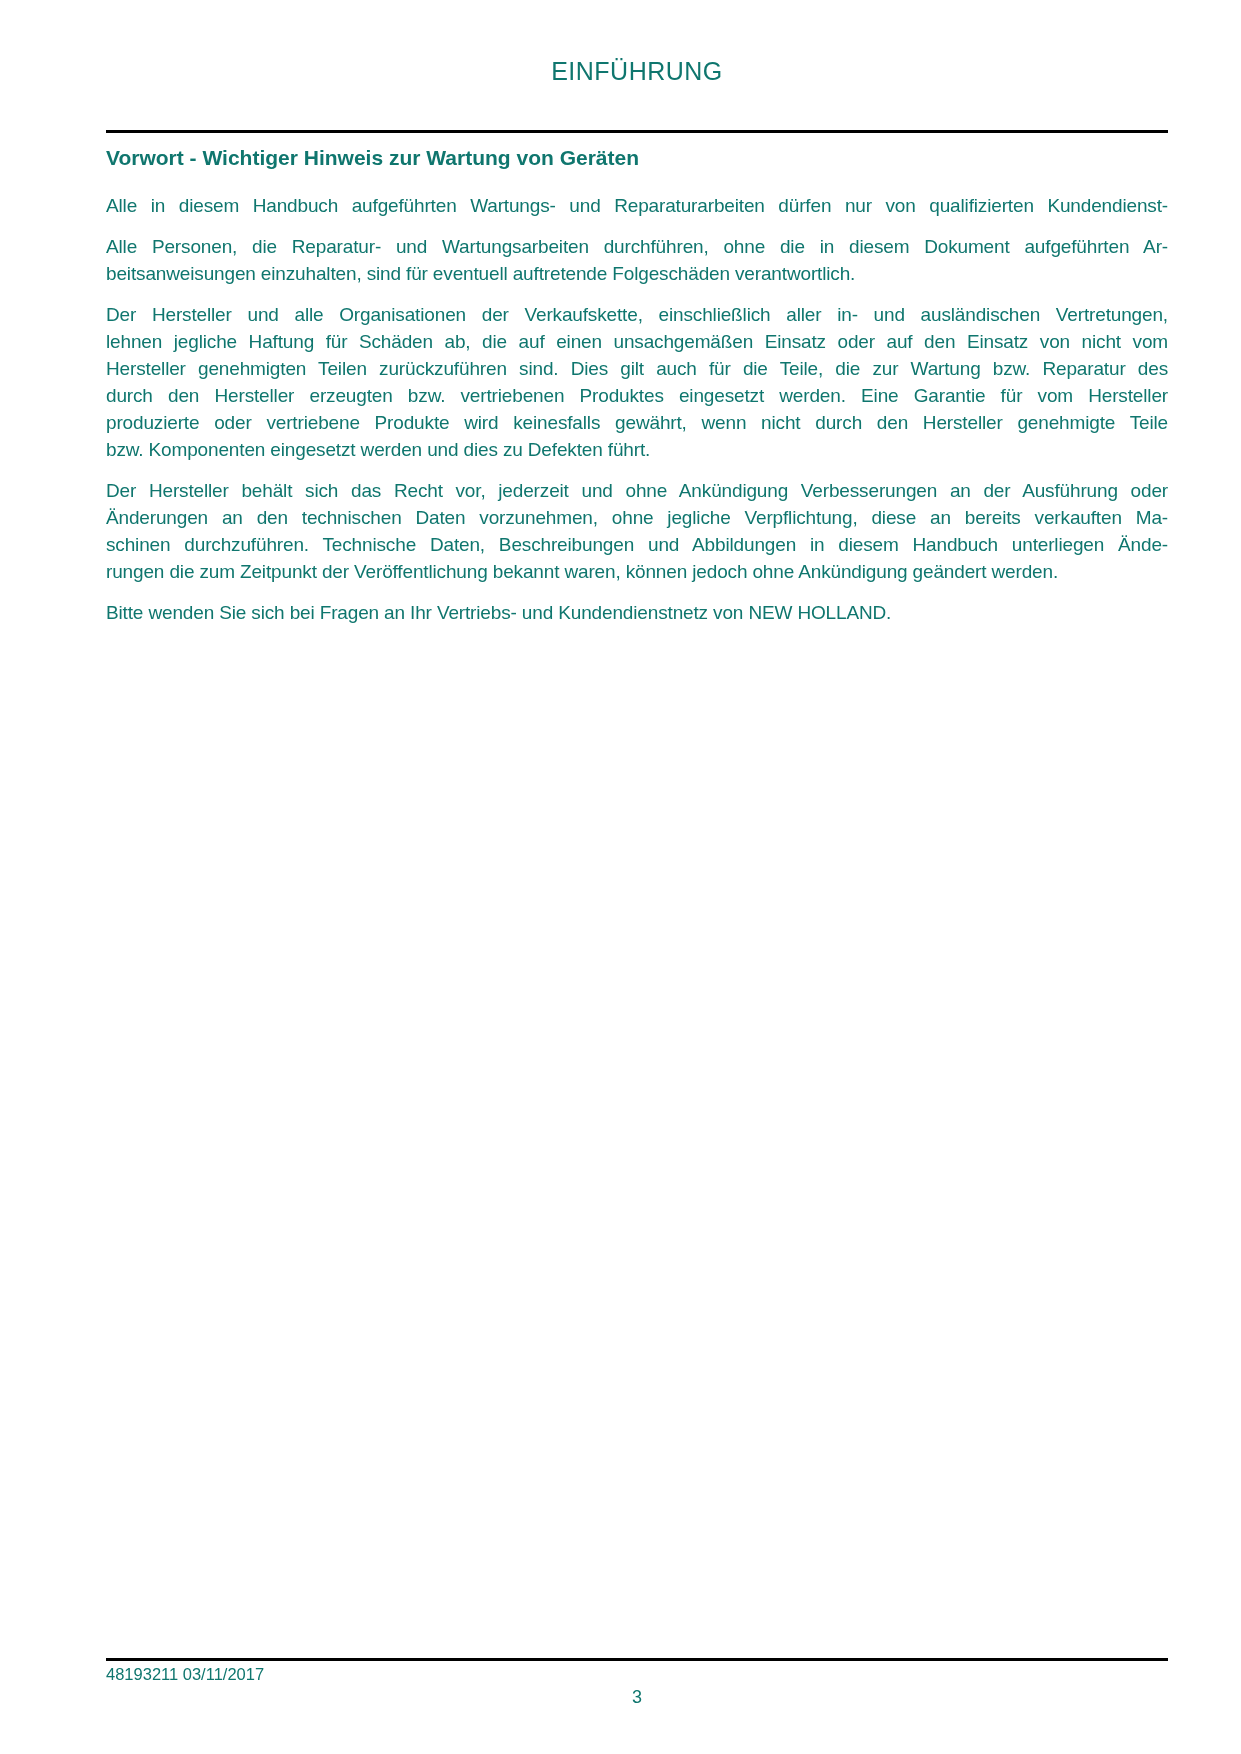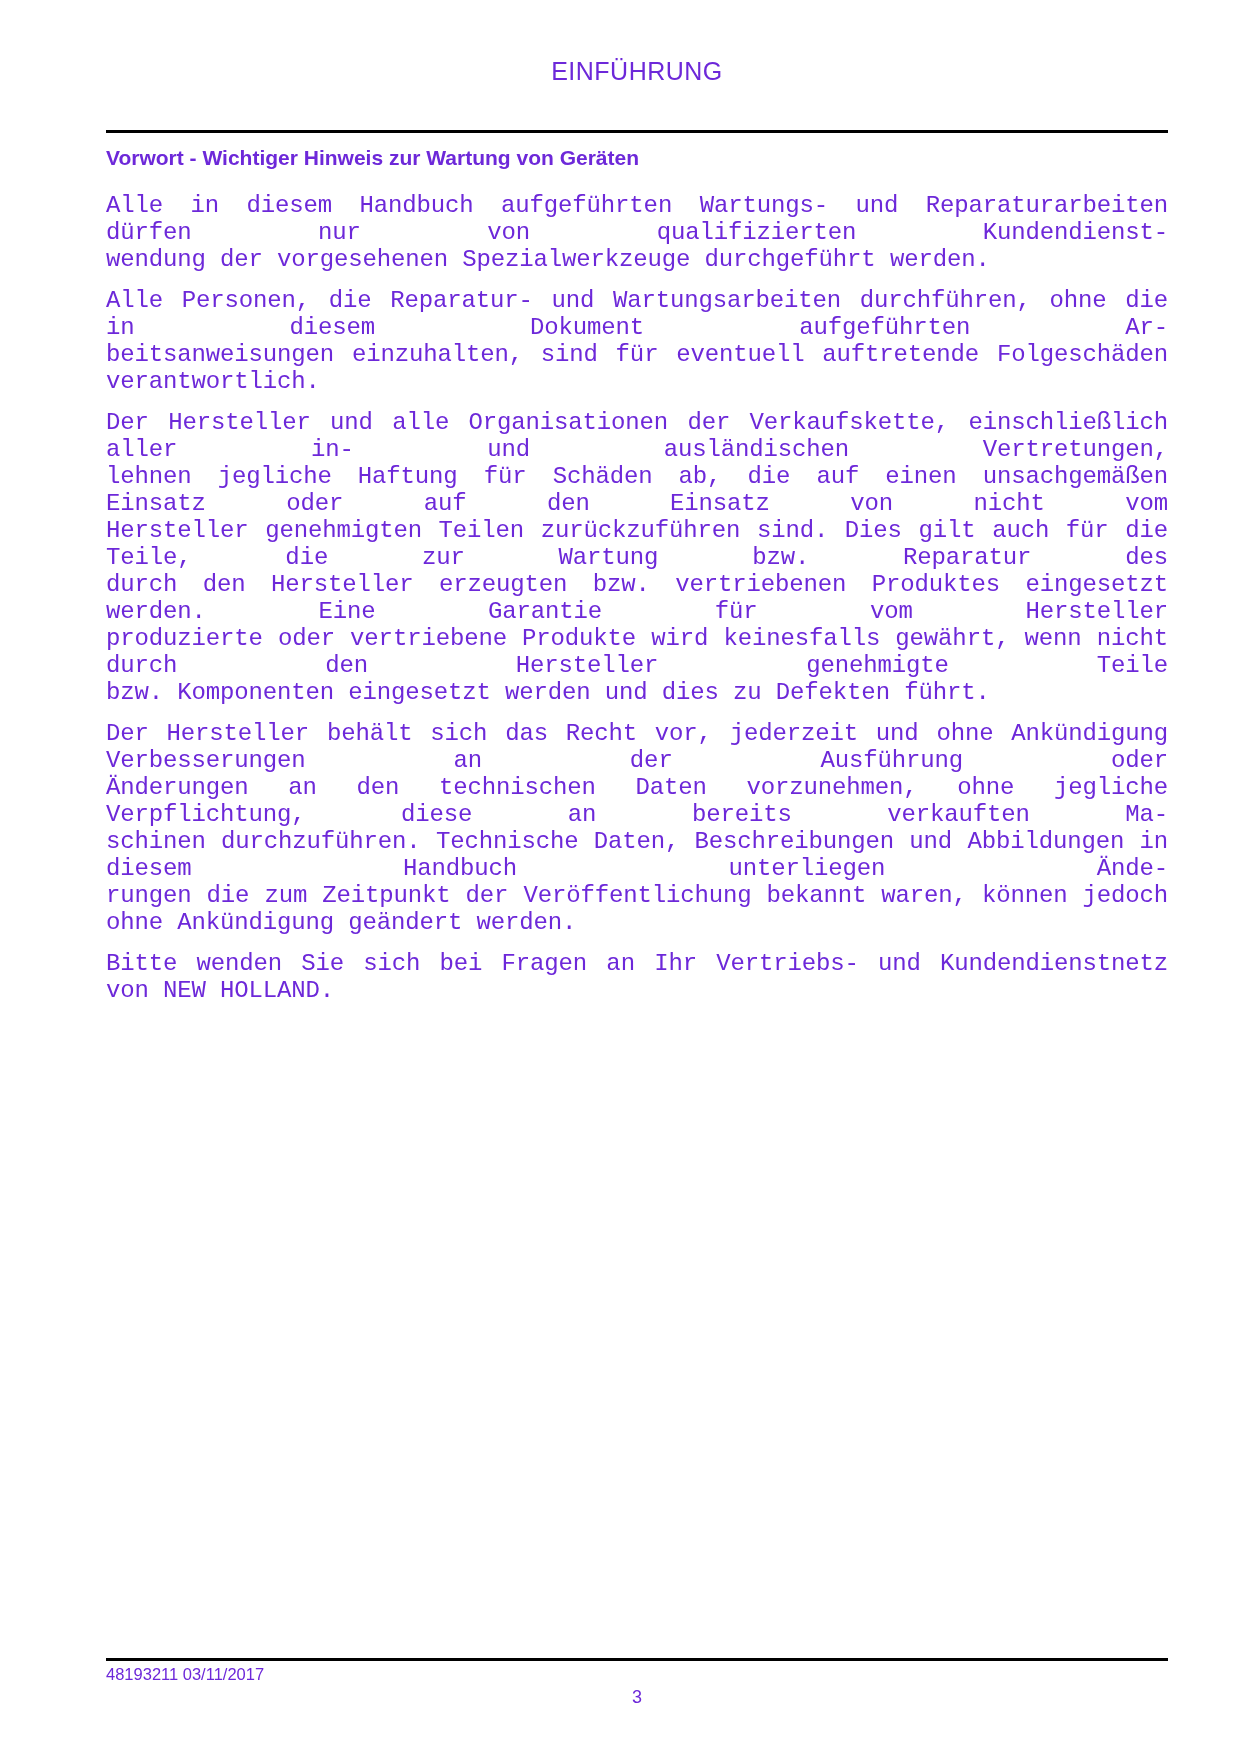--- a/index.html
+++ b/index.html
@@ -5,21 +5,21 @@
   html, body {
     margin: 0;
     padding: 0;
     background: #ffffff;
   }
   .page {
     position: relative;
     width: 1241px;
     height: 1754px;
     background: #ffffff;
-    color: #6d28d9;
+    color: #0f766e;
     font-family: "Liberation Sans", sans-serif;
     overflow: hidden;
   }
   .content {
     position: absolute;
     left: 106px;
     top: 0;
     width: 1062px;
     height: 100%;
   }
@@ -51,26 +51,25 @@
     font-size: 21px;
     font-weight: 700;
     line-height: 37px;
     margin: 0 0 16px 0;
     white-space: nowrap;
   }
   .paragraph {
     margin: 0 0 14px 0;
   }
   .line {
-    font-size: 24px;
+    font-size: 19px;
     line-height: 27px;
     letter-spacing: -0.15px;
     text-align: justify;
     text-align-last: justify;
-    font-family: Liberation Mono, monospace;
   }
   .line.para-last {
     text-align-last: left;
   }
   .rule-bottom {
     position: absolute;
     top: 1658px;
     left: 0;
     width: 100%;
     height: 3px;
@@ -103,21 +102,20 @@
 
     <div class="running-header">EINFÜHRUNG</div>
 
     <div class="rule-top"></div>
 
     <div class="article">
       <h1 class="article-title">Vorwort - Wichtiger Hinweis zur Wartung von Geräten</h1>
       <div>
           <div class="paragraph">
             <div class="line">Alle in diesem Handbuch aufgeführten Wartungs- und Reparaturarbeiten dürfen nur von qualifizierten Kundendienst-</div>
-            <div class="line para-last">wendung der vorgesehenen Spezialwerkzeuge durchgeführt werden.</div>
           </div>
           <div class="paragraph">
             <div class="line">Alle Personen, die Reparatur- und Wartungsarbeiten durchführen, ohne die in diesem Dokument aufgeführten Ar-</div>
             <div class="line para-last">beitsanweisungen einzuhalten, sind für eventuell auftretende Folgeschäden verantwortlich.</div>
           </div>
           <div class="paragraph">
             <div class="line">Der Hersteller und alle Organisationen der Verkaufskette, einschließlich aller in- und ausländischen Vertretungen,</div>
             <div class="line">lehnen jegliche Haftung für Schäden ab, die auf einen unsachgemäßen Einsatz oder auf den Einsatz von nicht vom</div>
             <div class="line">Hersteller genehmigten Teilen zurückzuführen sind. Dies gilt auch für die Teile, die zur Wartung bzw. Reparatur des</div>
             <div class="line">durch den Hersteller erzeugten bzw. vertriebenen Produktes eingesetzt werden. Eine Garantie für vom Hersteller</div>

